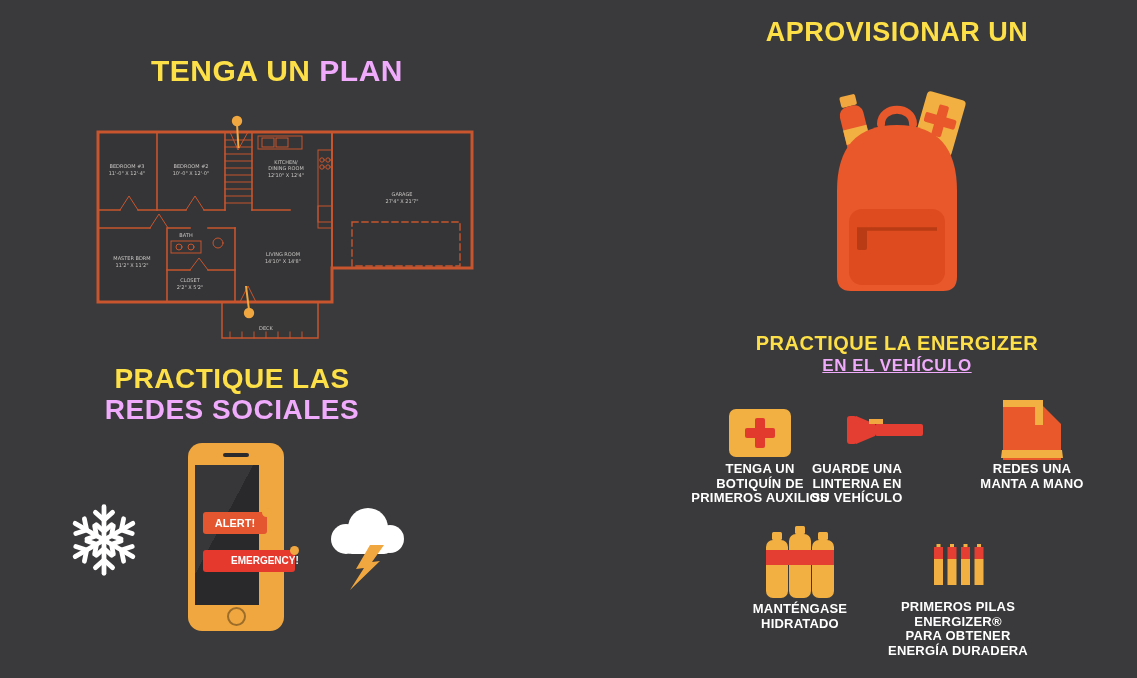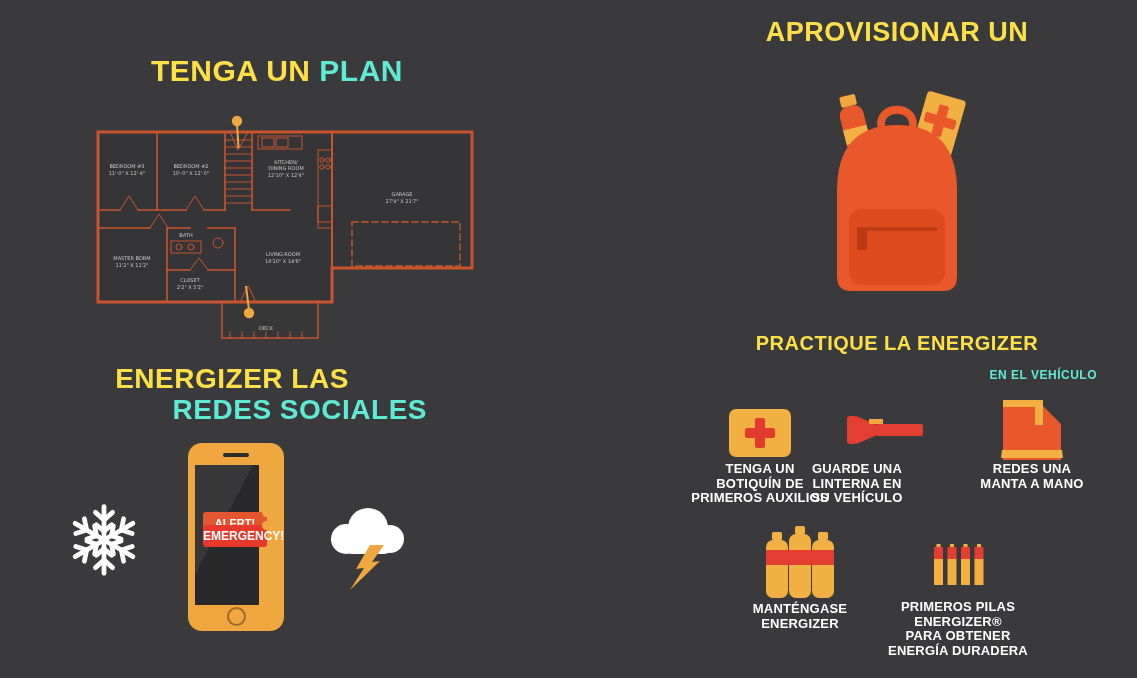--- a/index.html
+++ b/index.html
@@ -4,41 +4,41 @@
 <style>
   html,body{margin:0;padding:0;background:#3A3A3C;}
   .stage{
     position:relative;width:1137px;height:678px;background:#3A3A3C;
     font-family:"Liberation Sans",sans-serif;overflow:hidden;
     -webkit-font-smoothing:antialiased;
   }
   .abs{position:absolute;}
   .heading{font-weight:bold;text-align:center;letter-spacing:.5px;line-height:1.12;}
   .t-white{color:#fde047;}
-  .t-accent{color:#5eead4;text-align:right;}
+  .t-accent{color:#f0abfc;}
   .plan-title{left:57px;top:54px;width:440px;font-size:30px;}
   .social-title{left:37px;top:363px;width:390px;font-size:28px;}
   .kit-title{left:697px;top:17px;width:400px;font-size:27px;}
   .veh-title{left:697px;top:332px;width:400px;font-size:20px;}
-  .veh-title .t-accent{font-size:12px;display:block;margin-top:15px;}
+  .veh-title .t-accent{font-size:17px;display:block;margin-top:2px;text-decoration:underline;}
   .caption{
     position:absolute;color:#FFFFFF;font-size:13px;font-weight:bold;
     line-height:14.5px;text-align:center;white-space:pre-line;letter-spacing:.2px;
   }
   
   .phone{left:188px;top:443px;width:96px;height:188px;background:#F0A73F;border-radius:14px;}
   .phone .speaker{position:absolute;left:35px;top:10px;width:26px;height:4px;border-radius:2px;background:#2B2B2D;}
   .phone .screen{position:absolute;left:7px;top:22px;width:64px;height:140px;
     background:linear-gradient(118deg,#37373A 0%,#37373A 42%,#29292B 42%);}
   .phone .home{position:absolute;left:39px;bottom:5px;width:15px;height:15px;border-radius:50%;border:2px solid rgba(0,0,0,.35);}
   .banner{position:absolute;left:8px;width:64px;height:22px;border-radius:3px;
     color:#fff;font-weight:bold;text-align:center;}
   .banner .dot{position:absolute;right:-4px;top:-4px;width:9px;height:9px;border-radius:50%;background:#F0A73F;}
   .banner-alert{top:47px;background:#E4562F;font-size:11px;line-height:22px;}
-  .banner-emergency{top:60px;background:#E6392E;font-size:12px;line-height:22px;}
+  .banner-emergency{top:85px;background:#E6392E;font-size:10px;line-height:22px;padding-left:28px;}
 </style>
 </head>
 <body>
 
 <div class="stage">
 
   <div class="abs heading plan-title">
     <span class="t-white">TENGA UN</span>
     <span class="t-accent">PLAN</span>
   </div>
@@ -118,21 +118,21 @@
       <line x1="147" y1="14" x2="148.5" y2="38" stroke="#F0A73F" stroke-width="2"></line>
       <circle cx="147" cy="11" r="5.2" fill="#F0A73F"></circle>
     </g>
     <g>
       <line x1="156" y1="176" x2="159" y2="200" stroke="#F0A73F" stroke-width="2"></line>
       <circle cx="159" cy="203" r="5.2" fill="#F0A73F"></circle>
     </g>
   </svg>
 
   <div class="abs heading social-title">
-    <span class="t-white" style="display:block">ENERGIZER LAS</span>
+    <span class="t-white" style="display:block">PRACTIQUE LAS</span>
     <span class="t-accent" style="display:block">REDES SOCIALES</span>
   </div>
 
   <svg class="abs" style="left:60px;top:500px" width="88" height="80" viewBox="0 0 90 84">
     <defs>
       <g id="sfa" stroke="#FFFFFF" stroke-width="5" stroke-linecap="round" fill="none">
         <line x1="45" y1="42" x2="45" y2="7"></line>
         <path d="M36,13 L45,21 L54,13"></path>
         <path d="M37,26 L45,33 L53,26"></path>
       </g>
@@ -240,21 +240,21 @@
       <rect x="52" y="6" width="10" height="8" rx="1.5" fill="#F2B042"></rect>
       <rect x="46" y="14" width="22" height="58" rx="7" fill="#F2B042"></rect>
     </g>
     <g>
       <rect x="29" y="0" width="10" height="8" rx="1.5" fill="#F2B042"></rect>
       <rect x="23" y="8" width="22" height="64" rx="7" fill="#F2B042"></rect>
     </g>
     <rect x="0" y="24" width="68" height="15" fill="#E33E31"></rect>
   </svg>
   <div class="caption" style="left:735px;top:602px;width:130px">MANTÉNGASE
-ENERGIZER</div>
+HIDRATADO</div>
 
   <svg class="abs" style="left:934px;top:544px" width="50" height="41" viewBox="0 0 50 41">
     <g>
       <rect x="2.5" y="0" width="4" height="3" fill="#F2B042"></rect>
       <rect x="0" y="3" width="9" height="12" fill="#E33E31"></rect>
       <rect x="0" y="15" width="9" height="26" fill="#F2B042"></rect>
     </g>
     <g transform="translate(13.5 0)">
       <rect x="2.5" y="0" width="4" height="3" fill="#F2B042"></rect>
       <rect x="0" y="3" width="9" height="12" fill="#E33E31"></rect>

